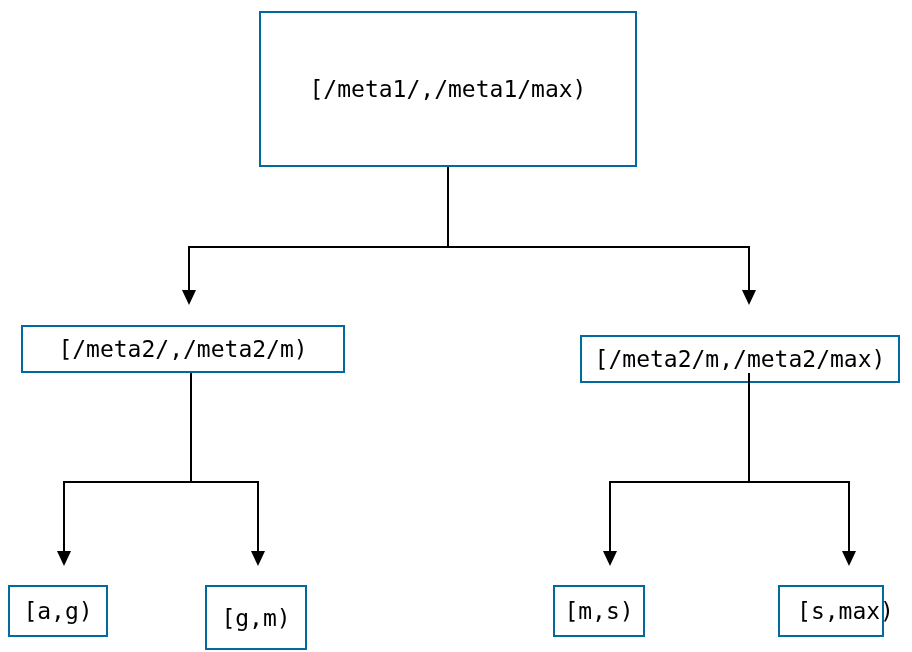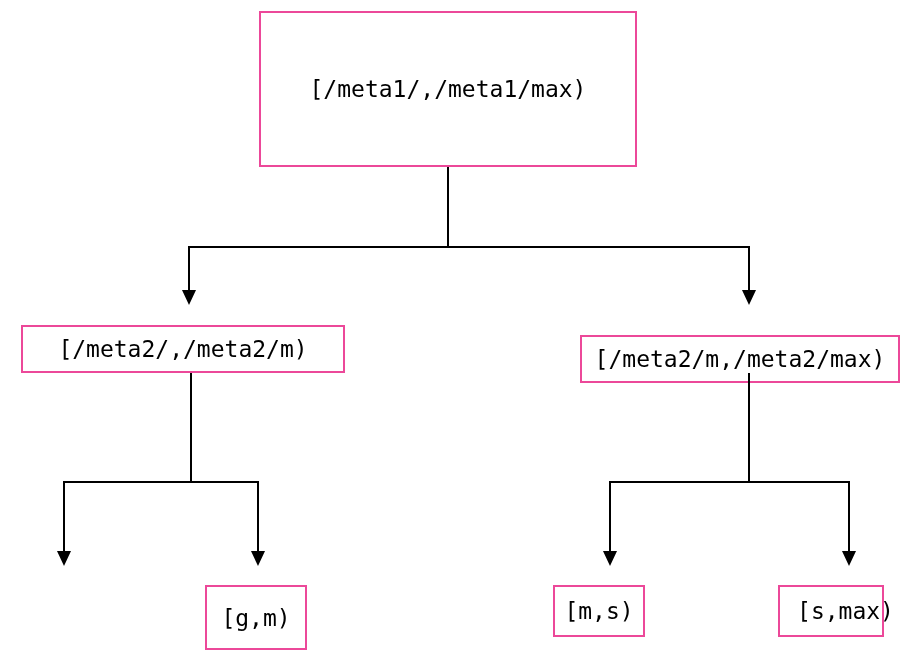--- a/index.html
+++ b/index.html
@@ -13,21 +13,21 @@
   #diagram {
     position: relative;
     width: 912px;
     height: 652px;
     background: #ffffff;
     overflow: hidden;
   }
   .node {
     position: absolute;
     box-sizing: border-box;
-    border: 2px solid #ec4899;
+    border: 2px solid #0369a1;
     background: #ffffff;
     display: flex;
     align-items: center;
     justify-content: center;
     color: #000000;
     font-family: "DejaVu Sans Mono", "Liberation Mono", monospace;
     white-space: pre;
   }
   .node-root   { font-size: 23px; letter-spacing: 0px; }
   .node-mid    { font-size: 23px; letter-spacing: 0px; }
@@ -83,20 +83,21 @@
 
   <div class="edge-v" style="left:748px; top:373px; height:110px;"></div>
   <div class="edge-h" style="left:609px; top:481px; width:241px;"></div>
 
   <div class="edge-v" style="left:609px; top:481px; height:71px;"></div>
   <div class="arrow-head" style="left:603px; top:551px;"></div>
 
   <div class="edge-v" style="left:848px; top:481px; height:71px;"></div>
   <div class="arrow-head" style="left:842px; top:551px;"></div>
 
+  <div class="node node-leaf" style="left:8px; top:585px; width:100px; height:52px;">[a,g)</div>
 
   <div class="node node-leaf" style="left:205px; top:585px; width:102px; height:65px;">[g,m)</div>
 
   <div class="node node-leaf" style="left:553px; top:585px; width:92px; height:52px;">[m,s)</div>
 
   <div class="node node-leaf" style="left:778px; top:585px; width:106px; height:52px;padding-left:29px;">[s,max)</div>
 
 </div>
 
 </body></html>

